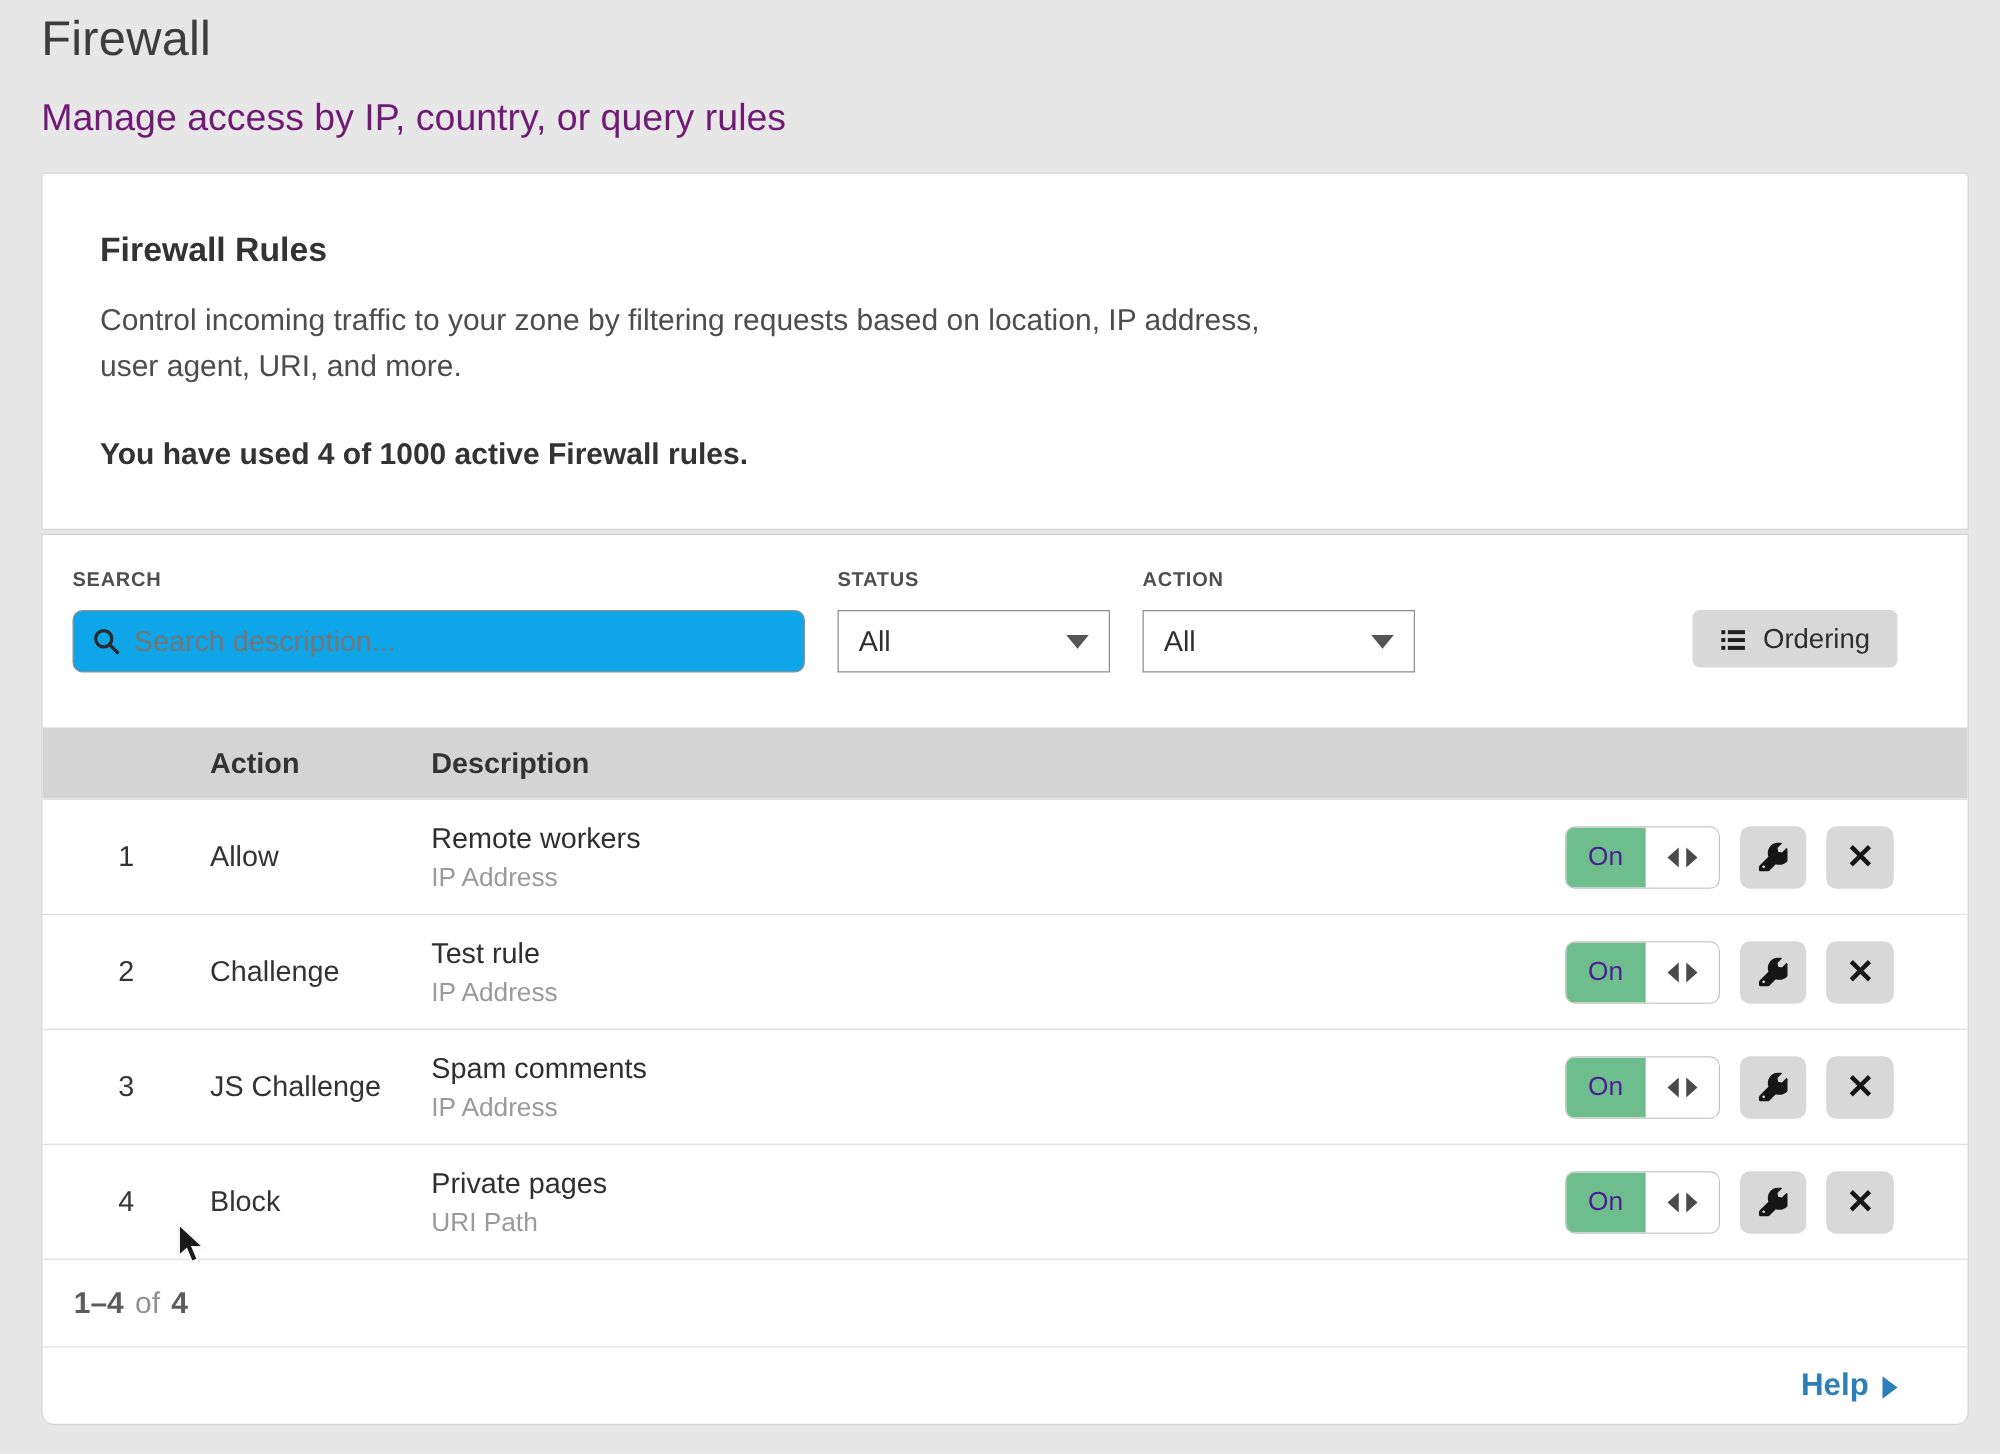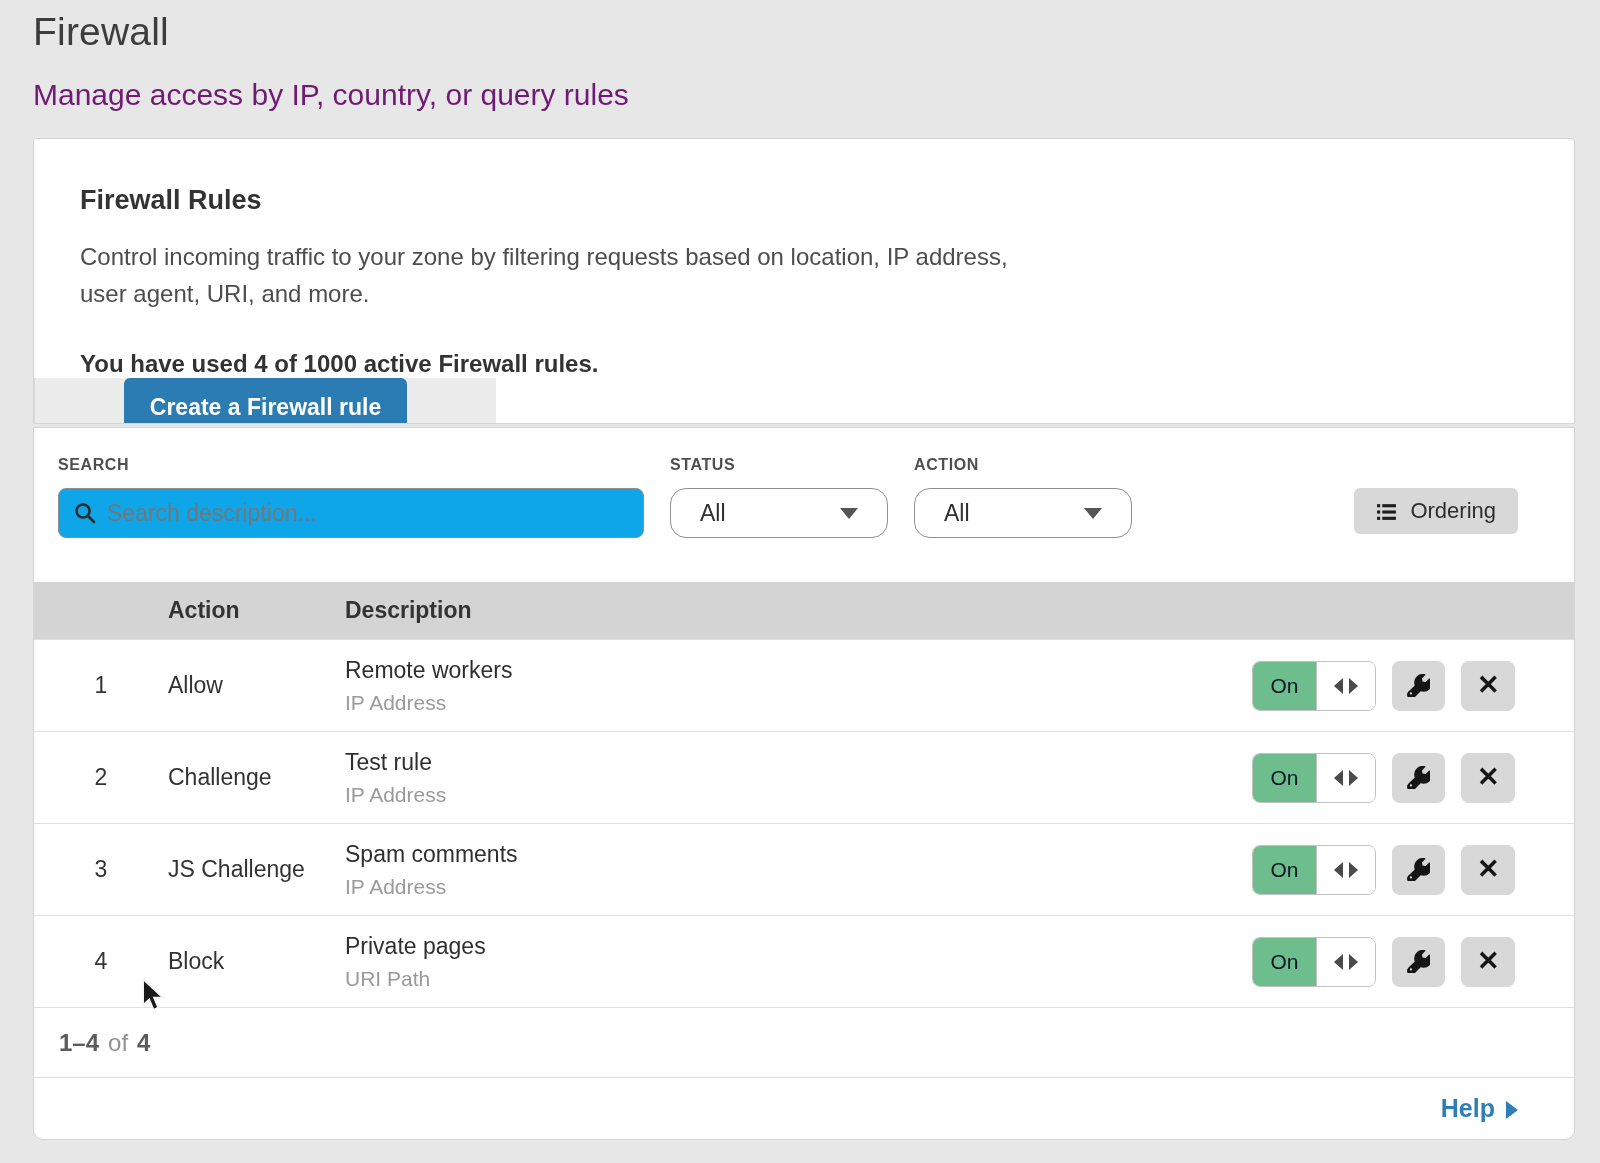--- a/index.html
+++ b/index.html
@@ -113,26 +113,26 @@
     font-size: 23px;
     color: #333;
     width: 100%;
     background: transparent;
   }
   .search-input::placeholder { color: #767676; }
   .select-filter { width: 218px; }
   .select-box {
     height: 50px;
     border: 1.5px solid #8f8f8f;
-    border-radius: 16px;
+    border-radius: 0;
     background: #fff;
     display: flex;
     align-items: center;
     justify-content: space-between;
-    padding: 0 29px;
+    padding: 0 16px;
     font-size: 23px;
     color: #2f2f2f;
     cursor: pointer;
   }
   .caret-down {
     width: 0; height: 0;
     border-left: 9px solid transparent;
     border-right: 9px solid transparent;
     border-top: 11px solid #555;
   }
@@ -192,21 +192,21 @@
     height: 50px;
     border: 1px solid #c2c2c2;
     border-radius: 8px;
     overflow: hidden;
     cursor: pointer;
     background: #fff;
   }
   .toggle-on {
     width: 64px;
     background: #6dbe8c;
-    color: #0f172a;
+    color: #4c1d95;
     font-size: 21px;
     display: flex;
     align-items: center;
     justify-content: center;
     border-right: 1px solid #c2c2c2;
   }
   .toggle-arrows {
     flex: 1;
     display: flex;
     align-items: center;
@@ -286,23 +286,20 @@
 <div class="page">
 
   <h1 class="page-title">Firewall</h1>
   <div class="page-subtitle">Manage access by IP, country, or query rules</div>
 
   <section class="card intro-card">
     <div class="intro-left">
       <h2 class="intro-heading">Firewall Rules</h2>
       <p class="intro-desc">Control incoming traffic to your zone by filtering requests based on location, IP address, user agent, URI, and more.</p>
       <p class="intro-usage">You have used 4 of 1000 active Firewall rules.</p>
-    </div>
-    <div class="intro-right">
-      <button class="create-btn">Create a Firewall rule</button>
     </div>
   </section>
 
   <section class="card main-card">
 
     <div class="filters">
       <div class="search-filter">
         <label class="filter-label">SEARCH</label>
         <div class="search-box">
           <span style="display:flex">

